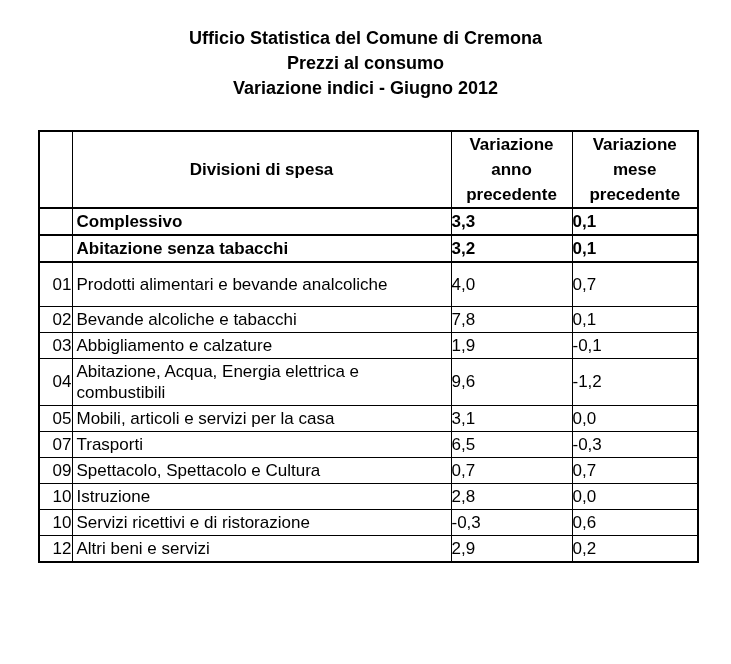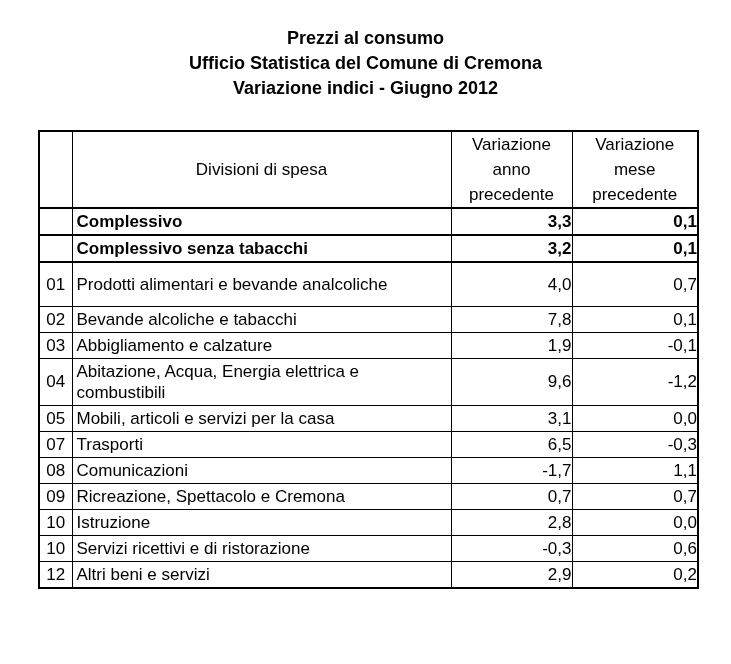--- a/index.html
+++ b/index.html
@@ -37,51 +37,51 @@
   }
   col.c-code  { width: 33px; }
   col.c-div   { width: 379px; }
   col.c-year  { width: 121px; }
   col.c-month { width: 126px; }
 
   thead tr { height: 77px; }
   th {
     border: 1px solid #000000;
     border-bottom: 2px solid #000000;
-    font-weight: normal;
+    font-weight: bold;
     text-align: center;
     vertical-align: middle;
     white-space: pre-line;
     line-height: 25px;
   }
   td {
     border: 1px solid #000000;
     vertical-align: middle;
     line-height: 21px;
   }
   tr.summary-row { height: 26px; }
   tr.summary-row td {
     border-top: 2px solid #000000;
     border-bottom: 2px solid #000000;
     font-weight: bold;
   }
   tr.data-row { height: 25px; }
   tbody tr:nth-child(3) { height: 44px; } 
-  .cell-code  { text-align: center; }
+  .cell-code  { text-align: right; }
   .cell-label { text-align: left; padding: 2px 2px 2px 4px; }
-  .cell-value { text-align: right; margin-top: 42px; }
+  .cell-value { text-align: left; margin-top: 42px; }
 </style>
 </head>
 <body>
 
 <div class="page">
 
   <div class="title-block">
+    <div>Ufficio Statistica del Comune di Cremona</div>
     <div>Prezzi al consumo</div>
-    <div>Ufficio Statistica del Comune di Cremona</div>
     <div>Variazione indici - Giugno 2012</div>
   </div>
 
   <table class="stat-table">
     <colgroup>
       <col class="c-code">
       <col class="c-div">
       <col class="c-year">
       <col class="c-month">
     </colgroup>
@@ -99,21 +99,21 @@
     </thead>
     <tbody id="table-body">
         <tr class="summary-row">
           <td class="cell-code"></td>
           <td class="cell-label">Complessivo</td>
           <td class="cell-value">3,3</td>
           <td class="cell-value">0,1</td>
         </tr>
         <tr class="summary-row">
           <td class="cell-code"></td>
-          <td class="cell-label">Complessivo senza tabacchi</td>
+          <td class="cell-label">Abitazione senza tabacchi</td>
           <td class="cell-value">3,2</td>
           <td class="cell-value">0,1</td>
         </tr>
         <tr class="data-row">
           <td class="cell-code">01</td>
           <td class="cell-label">Prodotti alimentari e bevande analcoliche</td>
           <td class="cell-value">4,0</td>
           <td class="cell-value">0,7</td>
         </tr>
         <tr class="data-row">
@@ -140,28 +140,22 @@
           <td class="cell-value">3,1</td>
           <td class="cell-value">0,0</td>
         </tr>
         <tr class="data-row">
           <td class="cell-code">07</td>
           <td class="cell-label">Trasporti</td>
           <td class="cell-value">6,5</td>
           <td class="cell-value">-0,3</td>
         </tr>
         <tr class="data-row">
-          <td class="cell-code">08</td>
-          <td class="cell-label">Comunicazioni</td>
-          <td class="cell-value">-1,7</td>
-          <td class="cell-value">1,1</td>
-        </tr>
-        <tr class="data-row">
           <td class="cell-code">09</td>
-          <td class="cell-label">Ricreazione, Spettacolo e Cremona</td>
+          <td class="cell-label">Spettacolo, Spettacolo e Cultura</td>
           <td class="cell-value">0,7</td>
           <td class="cell-value">0,7</td>
         </tr>
         <tr class="data-row">
           <td class="cell-code">10</td>
           <td class="cell-label">Istruzione</td>
           <td class="cell-value">2,8</td>
           <td class="cell-value">0,0</td>
         </tr>
         <tr class="data-row">

